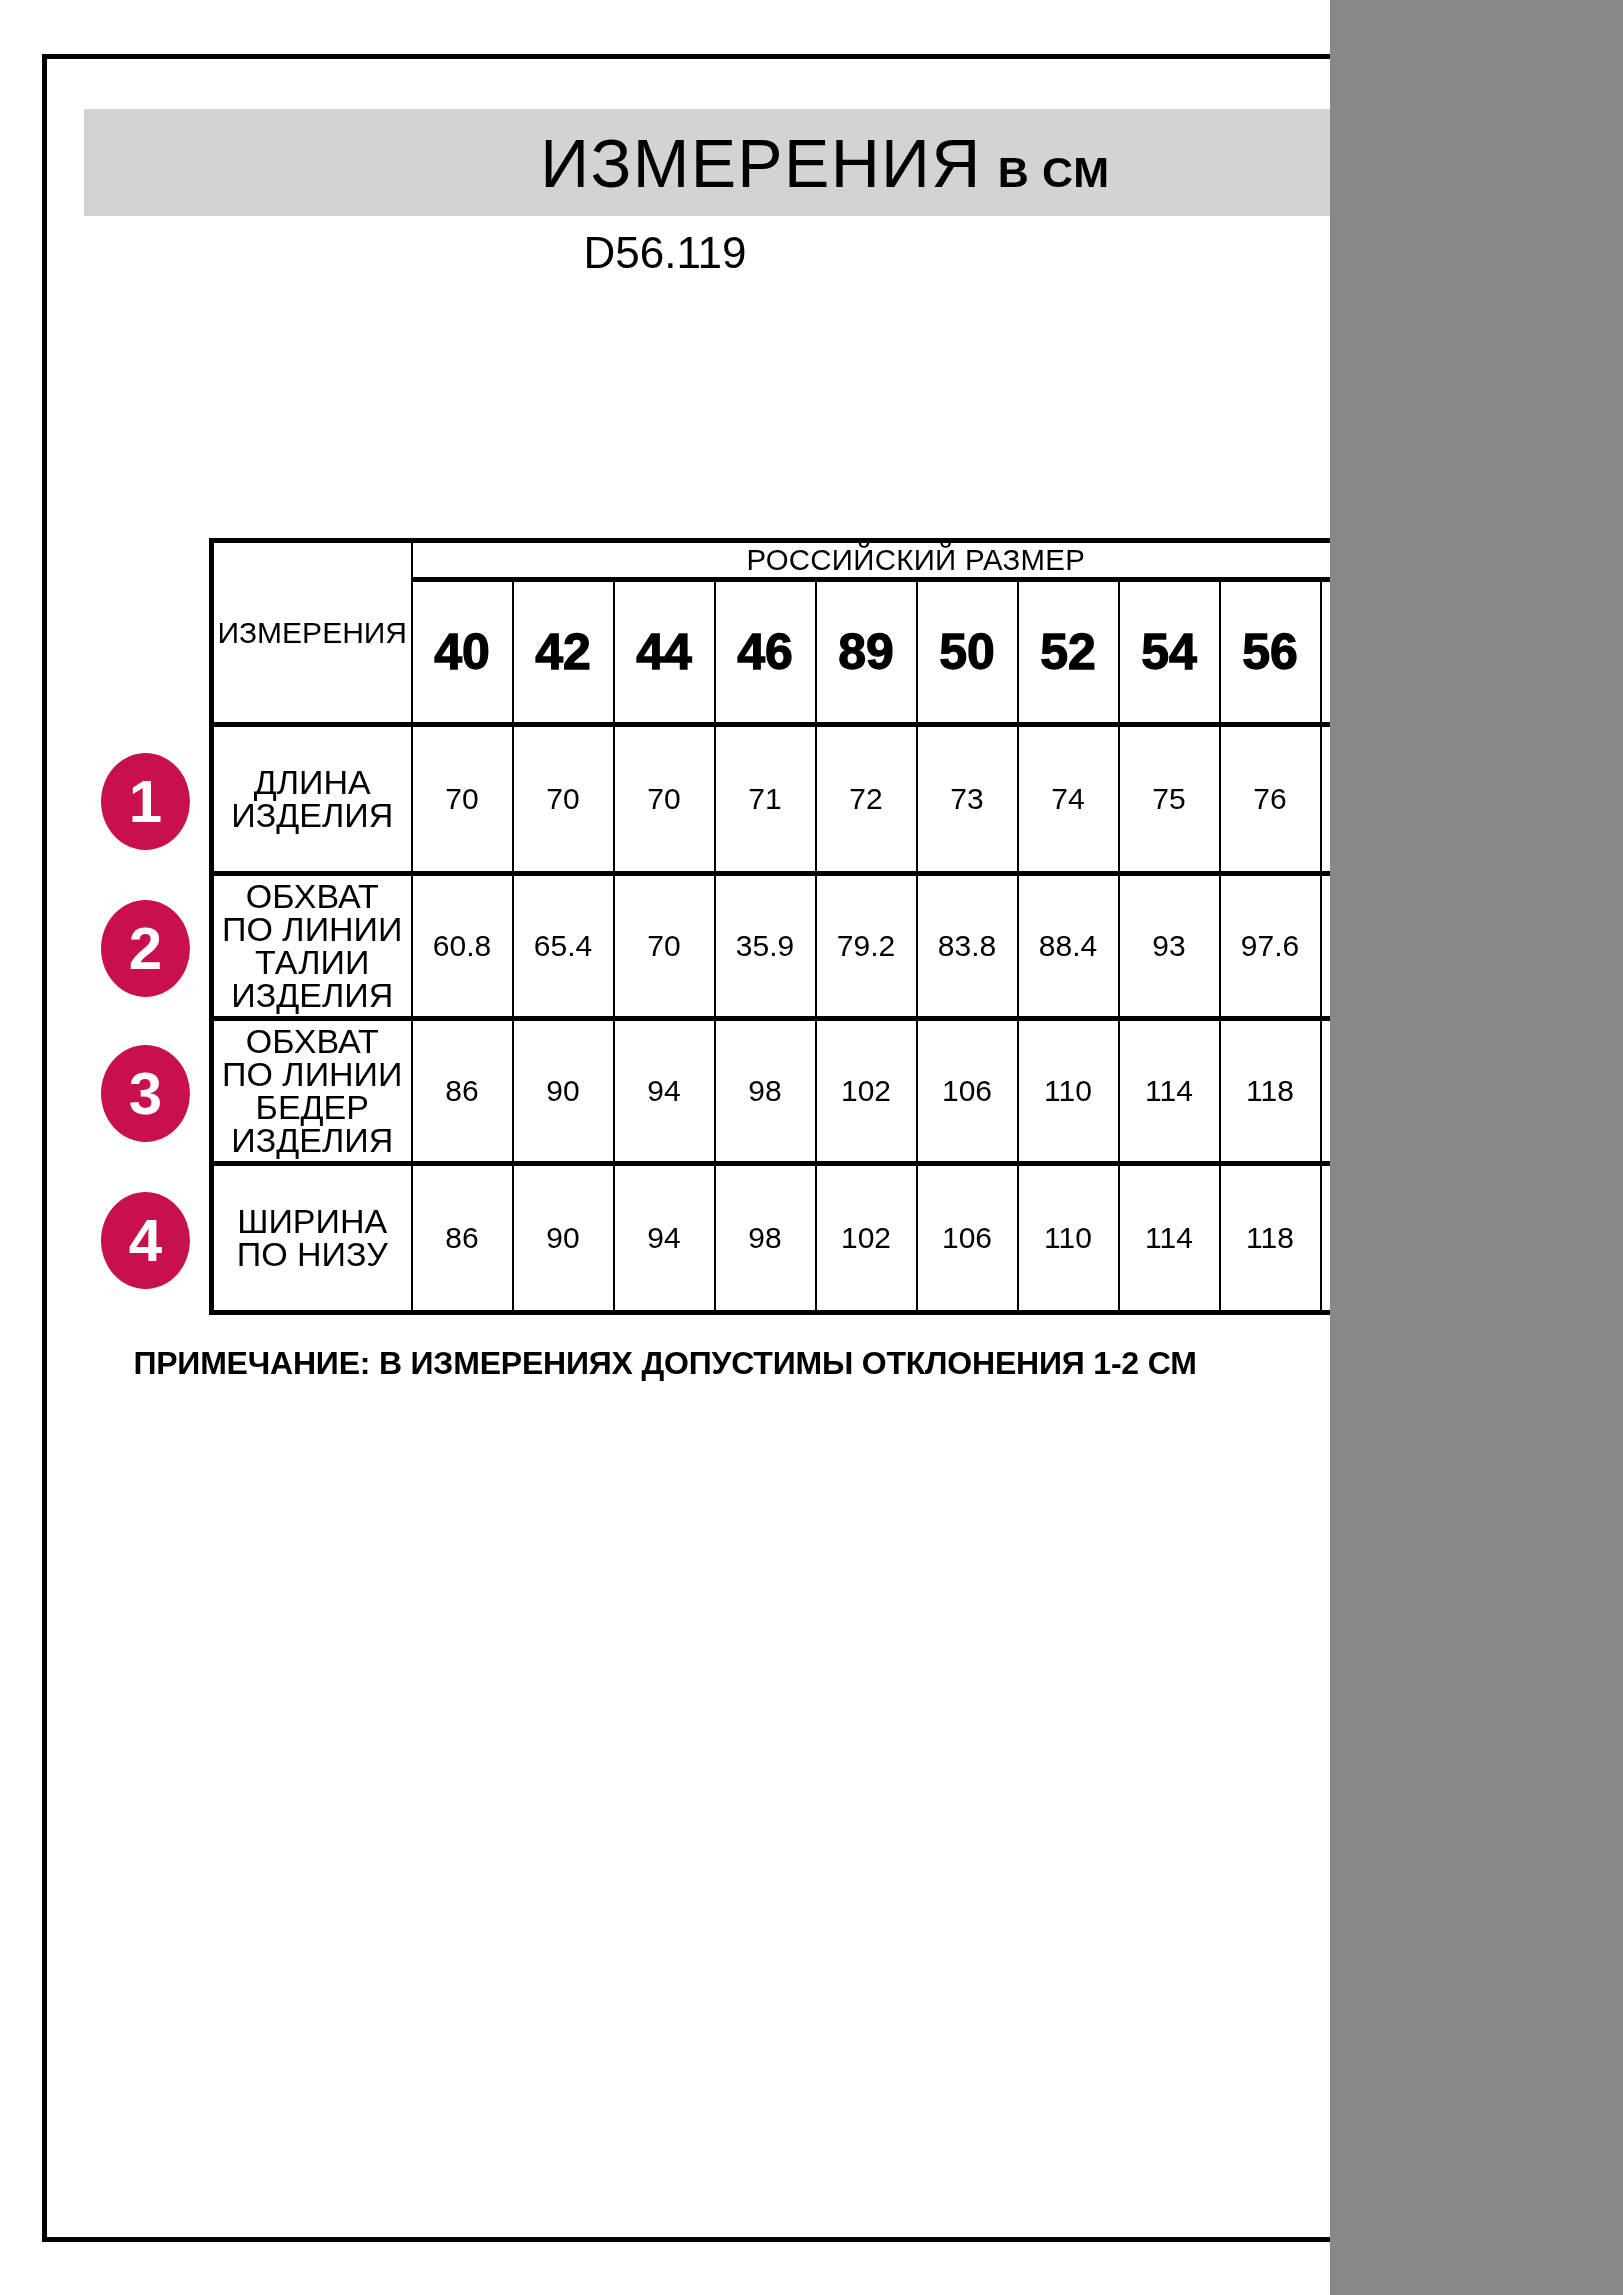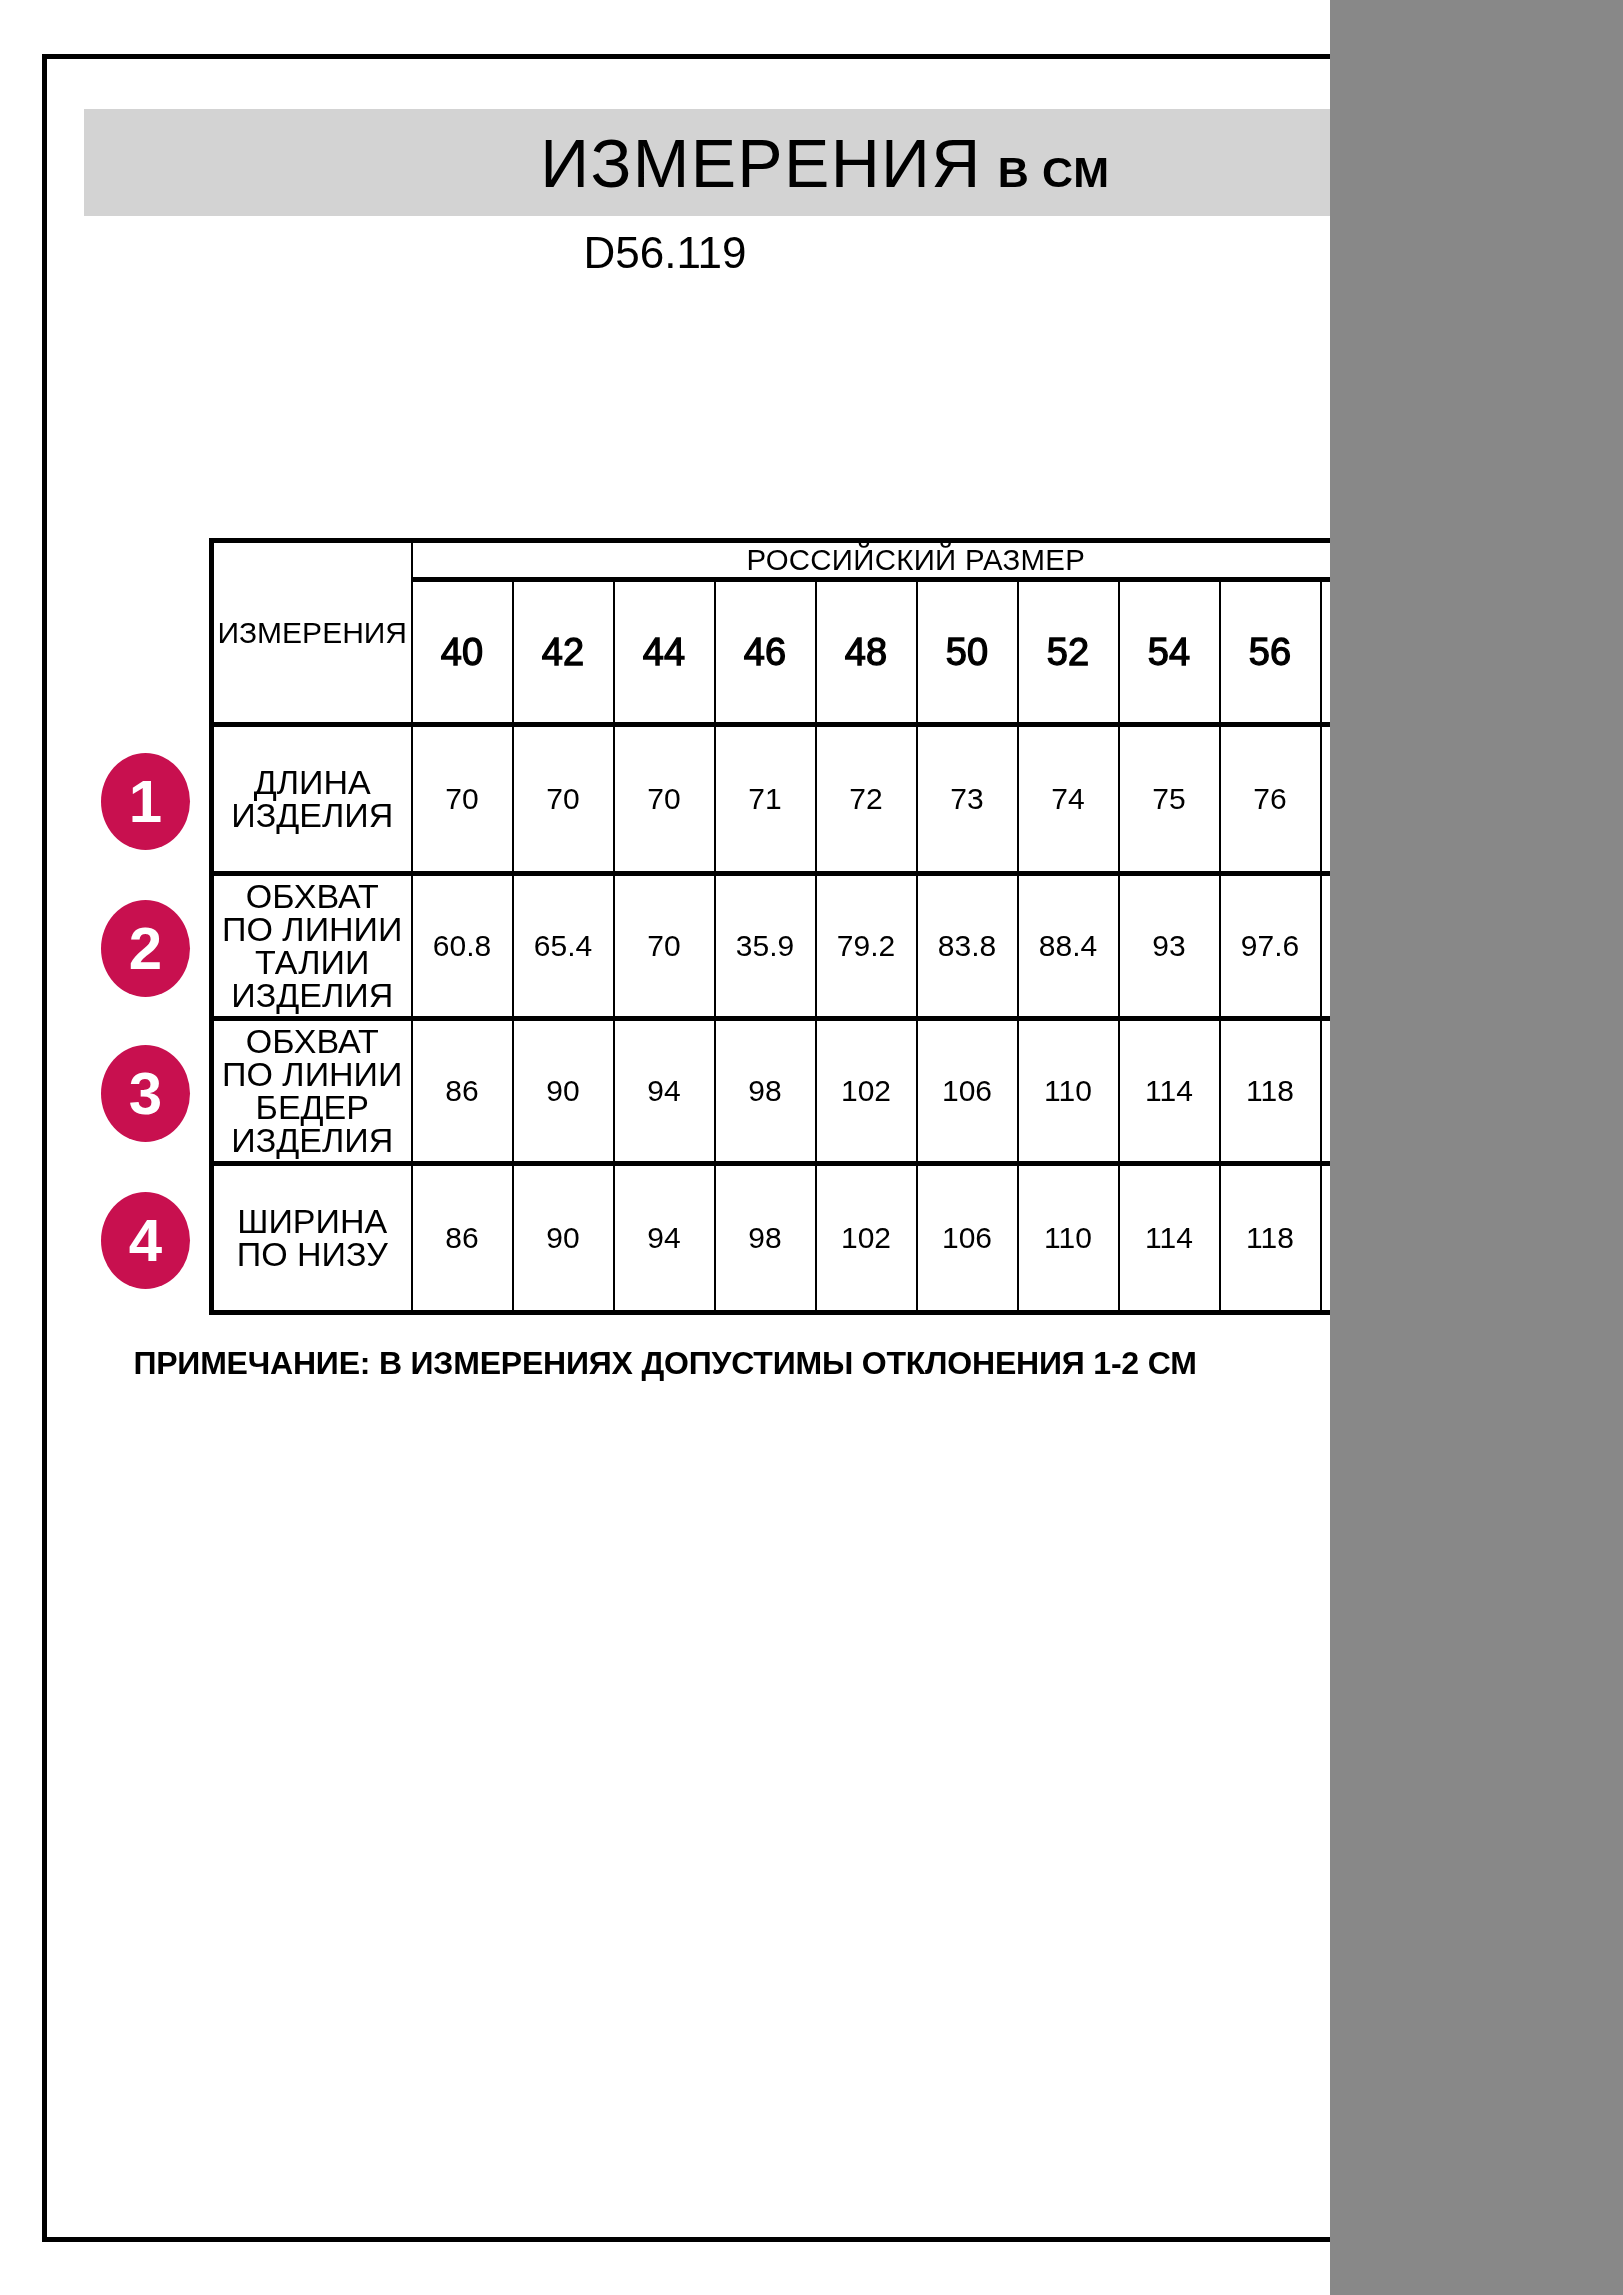--- a/index.html
+++ b/index.html
@@ -42,21 +42,21 @@
   .size-table{border:5.2px solid #000;}
   .size-table tr.h1 td{border-bottom:5.2px solid #000;}
   .size-table tr.h2 td{border-bottom:5.2px solid #000;}
   .size-table tr.datarow td{border-bottom:5.2px solid #000;}
   .size-table tr.h1{height:37px;}
   .size-table tr.h2{height:145px;}
   .size-table tr.r1,.size-table tr.r4{height:149px;}
   .size-table tr.r2,.size-table tr.r3{height:145px;}
   .corner{font-size:30px;}
   .group{font-size:29.4px; letter-spacing:0.3px;}
-  .size{font-size:38px; font-weight:400; -webkit-text-stroke:1.3px #000;}
+  .size{font-size:50px; font-weight:700; -webkit-text-stroke:1.3px #000;}
   .rowlabel{font-size:34px; line-height:33px; padding:0 5.2px !important;}
   .val{font-size:30px;}
   .badge{
     position:absolute; left:101px; width:89px; height:97px;
     background:#C8104F; border-radius:50%; color:#fff;
     display:flex; align-items:center; justify-content:center;
     font-size:60px; font-weight:700;
   }
   .badge-1{top:753px;} .badge-2{top:900px;} .badge-3{top:1045px;} .badge-4{top:1192px;}
   .note{
@@ -103,21 +103,21 @@
     <tbody>
         <tr class="h1">
       <td class="corner" rowspan="2">ИЗМЕРЕНИЯ</td>
       <td class="group" colspan="10">РОССИЙСКИЙ РАЗМЕР</td>
     </tr>
     <tr class="h2">
       <td class="size">40</td>
       <td class="size">42</td>
       <td class="size">44</td>
       <td class="size">46</td>
-      <td class="size">48</td>
+      <td class="size">89</td>
       <td class="size">50</td>
       <td class="size">52</td>
       <td class="size">54</td>
       <td class="size">56</td>
       <td class="size">58</td>
     </tr>
     <tr class="datarow r1">
       <td class="rowlabel">ДЛИНА ИЗДЕЛИЯ</td>
       <td class="val">70</td>
       <td class="val">70</td>

